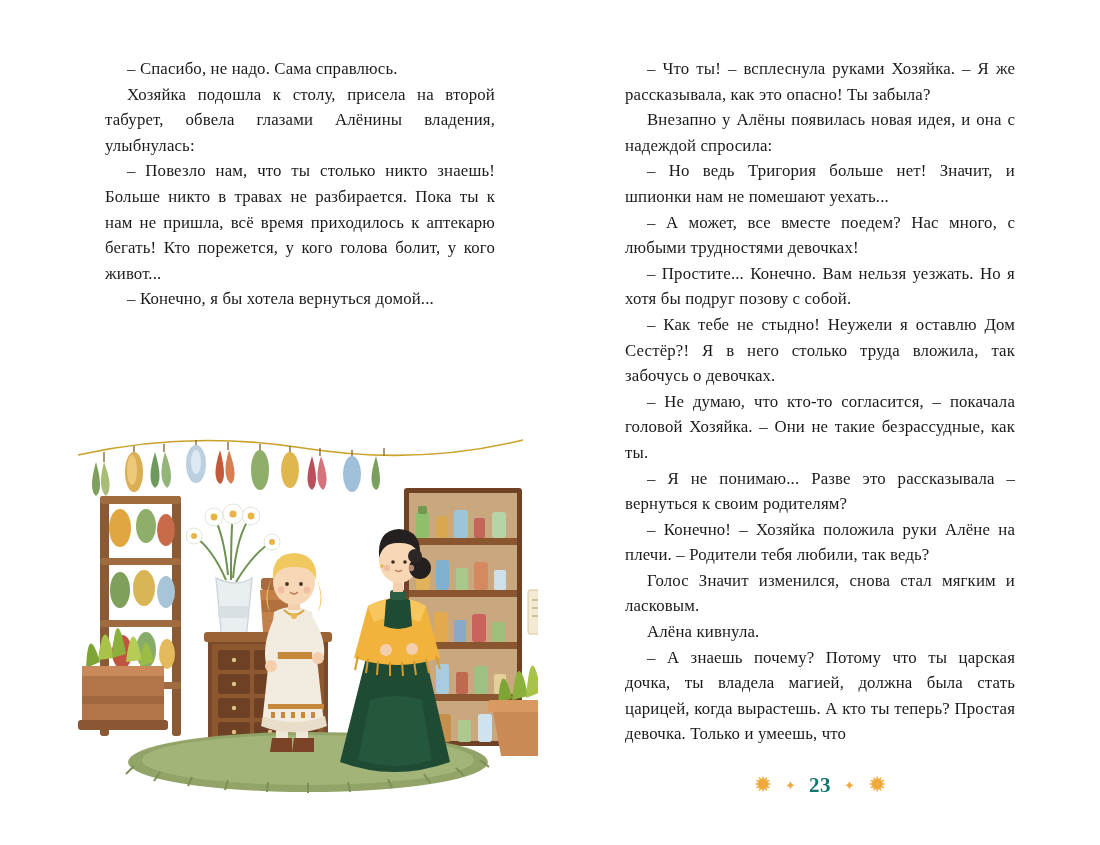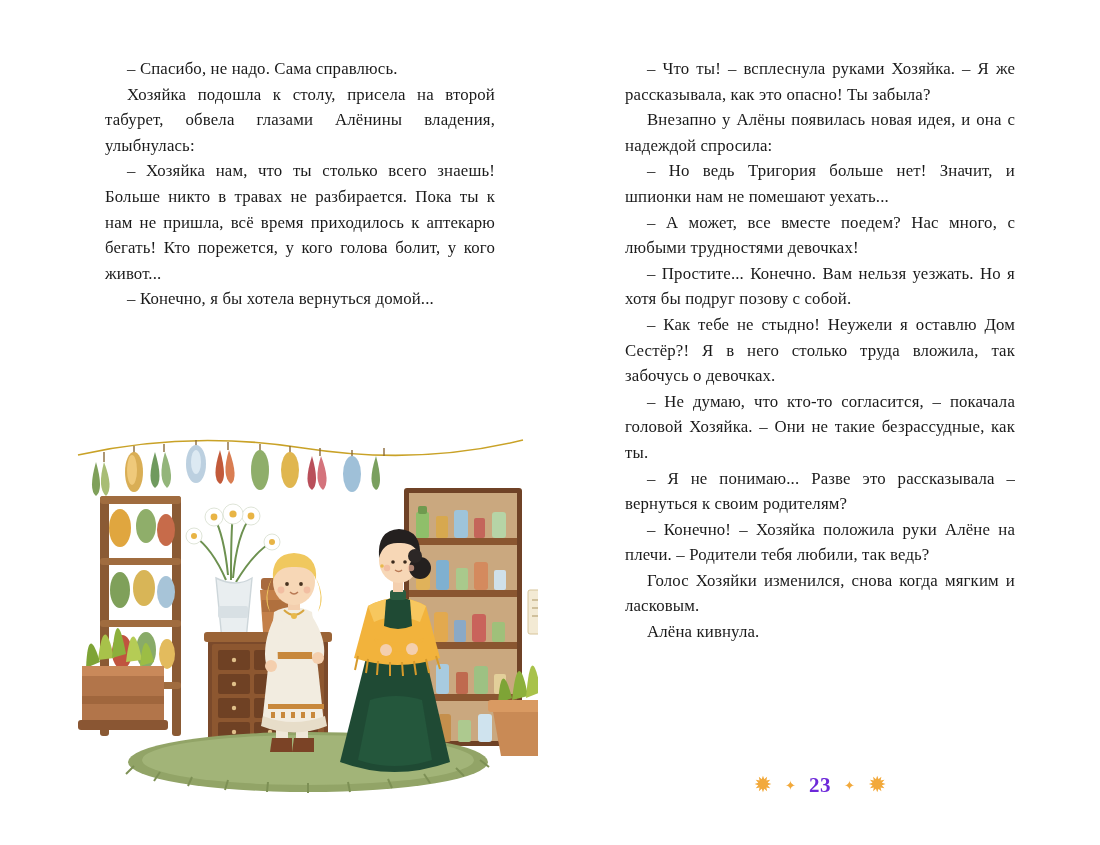--- a/index.html
+++ b/index.html
@@ -64,57 +64,58 @@
     height: 40px;
     display: flex;
     align-items: center;
     justify-content: center;
     gap: 13px;
   }
   .folio .num {
     font-family: "Liberation Serif", serif;
     font-weight: bold;
     font-size: 21px;
-    color: #6d28d9;
+    color: #0f766e;
     letter-spacing: 0.5px;
   }
   .star-big, .star-small, .diamond {
     display: inline-block;
     line-height: 1;
     color: #f2a93b;
   }
   .star-big { font-size: 22px; }
   .diamond  { font-size: 13px; }
 </style>
 </head>
 <body>
 
 <div class="page">
 
   <div class="columns">
 
     <div class="col col-left">
       <p class="para">– Спасибо, не надо. Сама справлюсь.</p>
       <p class="para">Хозяйка подошла к столу, присела на второй табурет, обвела глазами Алёнины владения, улыбнулась:</p>
-      <p class="para">– Хозяйка нам, что ты столько всего знаешь! Больше никто в травах не разбирается. Пока ты к нам не пришла, всё время приходилось к аптекарю бегать! Кто порежется, у кого голова болит, у кого живот...</p>
+      <p class="para">– Повезло нам, что ты столько никто знаешь! Больше никто в травах не разбирается. Пока ты к нам не пришла, всё время приходилось к аптекарю бегать! Кто порежется, у кого голова болит, у кого живот...</p>
       <p class="para">– Конечно, я бы хотела вернуться домой...</p>
     </div>
 
     <div class="col col-right">
       <p class="para">– Что ты! – всплеснула руками Хозяйка. – Я же рассказывала, как это опасно! Ты забыла?</p>
       <p class="para">Внезапно у Алёны появилась новая идея, и она с надеждой спросила:</p>
       <p class="para">– Но ведь Тригория больше нет! Значит, и шпионки нам не помешают уехать...</p>
       <p class="para">– А может, все вместе поедем? Нас много, с любыми трудностями девочках!</p>
       <p class="para">– Простите... Конечно. Вам нельзя уезжать. Но я хотя бы подруг позову с собой.</p>
       <p class="para">– Как тебе не стыдно! Неужели я оставлю Дом Сестёр?! Я в него столько труда вложила, так забочусь о девочках.</p>
       <p class="para">– Не думаю, что кто-то согласится, – покачала головой Хозяйка. – Они не такие безрассудные, как ты.</p>
       <p class="para">– Я не понимаю... Разве это рассказывала – вернуться к своим родителям?</p>
       <p class="para">– Конечно! – Хозяйка положила руки Алёне на плечи. – Родители тебя любили, так ведь?</p>
-      <p class="para">Голос Хозяйки изменился, снова когда мягким и ласковым.</p>
+      <p class="para">Голос Значит изменился, снова стал мягким и ласковым.</p>
       <p class="para">Алёна кивнула.</p>
+      <p class="para">– А знаешь почему? Потому что ты царская дочка, ты владела магией, должна была стать царицей, когда вырастешь. А кто ты теперь? Простая девочка. Только и умеешь, что</p>
     </div>
   </div>
 
   <div class="illus">
     <svg width="470" height="400" viewBox="0 0 470 400" xmlns="http://www.w3.org/2000/svg">
 
       <rect x="0" y="0" width="470" height="400" fill="#ffffff"></rect>
 
       <path d="M10 55 Q120 30 235 48 Q350 66 455 40" stroke="#c9a227" stroke-width="1.6" fill="none"></path>
 

